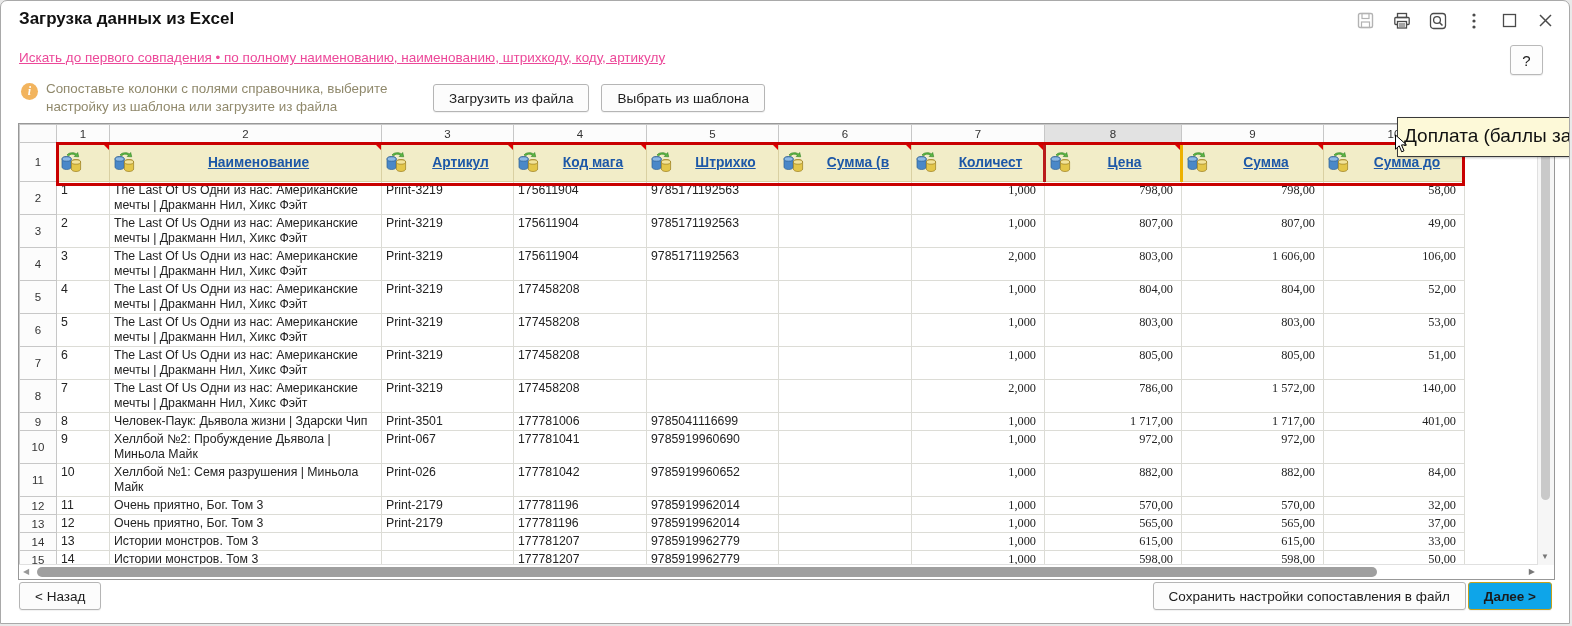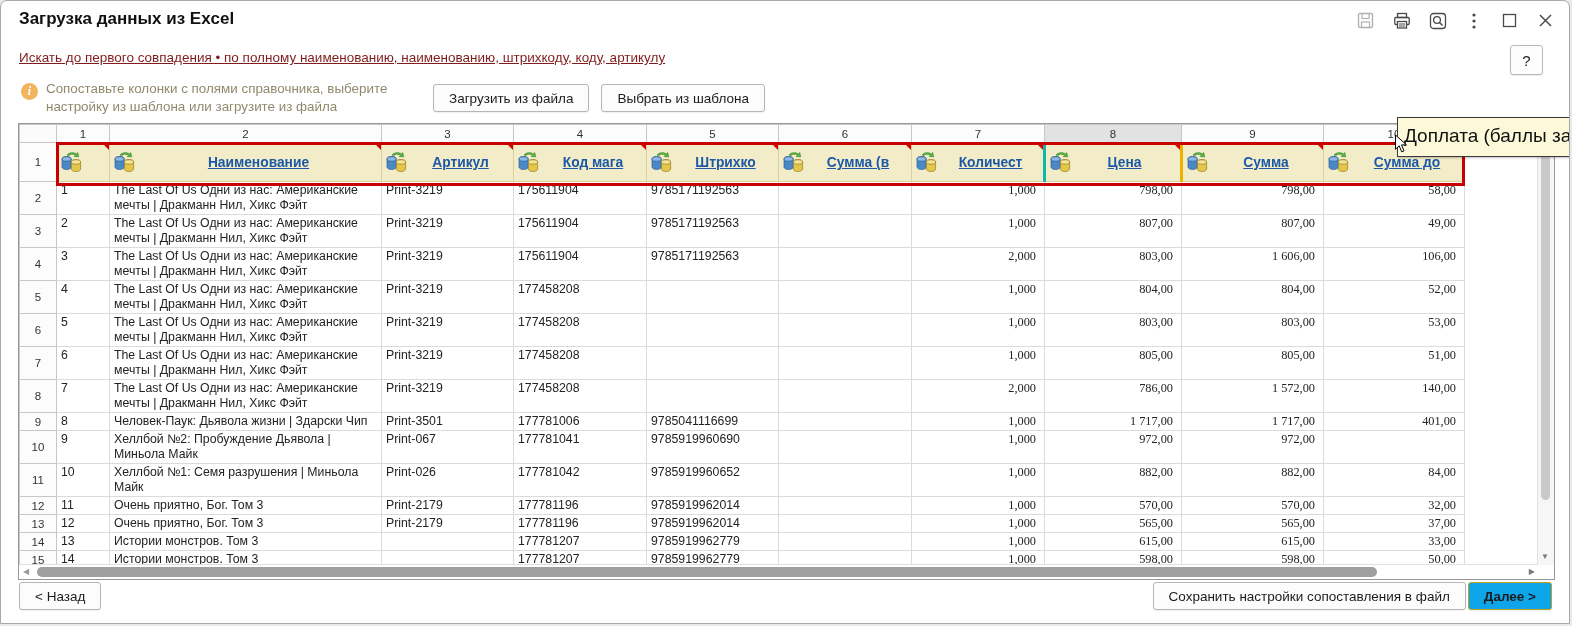--- a/index.html
+++ b/index.html
@@ -3,21 +3,21 @@
 <meta charset="utf-8">
 <style>
   html,body{margin:0;padding:0;background:#e9e9e9;font-family:"Liberation Sans",sans-serif;}
   .window{position:relative;width:1570px;height:624px;background:#fff;border:1px solid #a9a9a9;
           border-radius:7px 7px 0 0;overflow:hidden;box-sizing:border-box;}
   
   .title{position:absolute;left:18px;top:8px;font-size:17px;font-weight:bold;color:#111;}
   .win-icons{position:absolute;right:14px;top:10px;display:flex;align-items:center;gap:17px;}
   .win-icons .ic{width:19px;height:19px;display:flex;align-items:center;justify-content:center;cursor:pointer;}
   
-  .search-link{position:absolute;left:18px;top:49px;font-size:13.5px;color:#7f1d1d;text-decoration:underline;cursor:pointer;}
+  .search-link{position:absolute;left:18px;top:49px;font-size:13.5px;color:#ec4899;text-decoration:underline;cursor:pointer;}
   .help-btn{position:absolute;right:26px;top:44px;width:31px;height:28px;background:#fdfdfd;border:1px solid #b9b9b9;
             border-radius:3px;font-size:15px;color:#222;display:flex;align-items:center;justify-content:center;
             box-shadow:0 1px 1px rgba(0,0,0,.08);cursor:pointer;}
   
   .info-row{position:absolute;left:20px;top:79px;display:flex;align-items:flex-start;}
   .info-icon{width:17px;height:17px;border-radius:50%;background:#f2b45e;color:#fff;font-size:12px;font-style:italic;
              font-weight:bold;display:flex;align-items:center;justify-content:center;margin:3px 8px 0 0;flex:none;font-family:"Liberation Serif",serif;}
   .info-text{font-size:13.4px;line-height:18px;color:#90896c;width:400px;}
   .tpl-buttons{position:absolute;left:432px;top:83px;display:flex;gap:12px;}
   .btn{height:28px;padding:0 15px;background:#fcfcfc;border:1px solid #b5b5b5;border-radius:3px;font-size:13.5px;
@@ -28,21 +28,21 @@
   table.sheet{border-collapse:collapse;table-layout:fixed;width:1520px;}
   table.sheet td{box-sizing:border-box;overflow:hidden;}
   td.corner{background:#fbfbfb;border:1px solid #c7c7c7;}
   td.colnum{background:#fcfcfc;border:1px solid #c7c7c7;font-size:11.5px;color:#333;text-align:center;height:18px;
             padding:0;white-space:nowrap;cursor:pointer;}
   td.colnum.hl{background:#e2e2e2;}
   td.rownum{background:#fcfcfc;border:1px solid #c7c7c7;font-size:11.5px;color:#333;text-align:center;padding:0;cursor:pointer;}
   td.hcell{background:#f2edc8;border:1px solid #d9d0a2;height:39px;position:relative;vertical-align:middle;
            text-align:center;padding:0 2px 0 28px;white-space:nowrap;}
   td.hcell .dbicon{position:absolute;left:2px;top:50%;margin-top:-11px;}
-  td.hcell.csel{border-left:3px solid #14b8a6;border-right:3px solid #edb100;padding-left:25px;}
+  td.hcell.csel{border-left:3px solid #b91c1c;border-right:3px solid #edb100;padding-left:25px;}
   a.hlink{font-size:13.8px;font-weight:bold;color:#1d58a7;text-decoration:underline;cursor:pointer;}
   i.tri{position:absolute;top:0;right:0;width:0;height:0;border-left:7px solid transparent;border-top:7px solid #e00000;}
   td.dcell{border:1px solid #dcdcd6;font-size:12.3px;color:#232323;line-height:15px;vertical-align:top;
            padding:1px 4px;word-wrap:break-word;}
   td.dcell.num{text-align:right;padding-right:8px;white-space:nowrap;font-family:Liberation Serif, serif;}
   td.filler{border:none;background:#fff;}
   .red-overlay{position:absolute;left:37px;top:18px;width:1409px;height:44px;border:3px solid #c90000;
                box-sizing:border-box;pointer-events:none;z-index:4;}
   
   .vscroll{position:absolute;top:0;right:0;bottom:14px;width:16px;background:#f6f6f6;border-left:1px solid #e0e0e0;cursor:pointer;}

